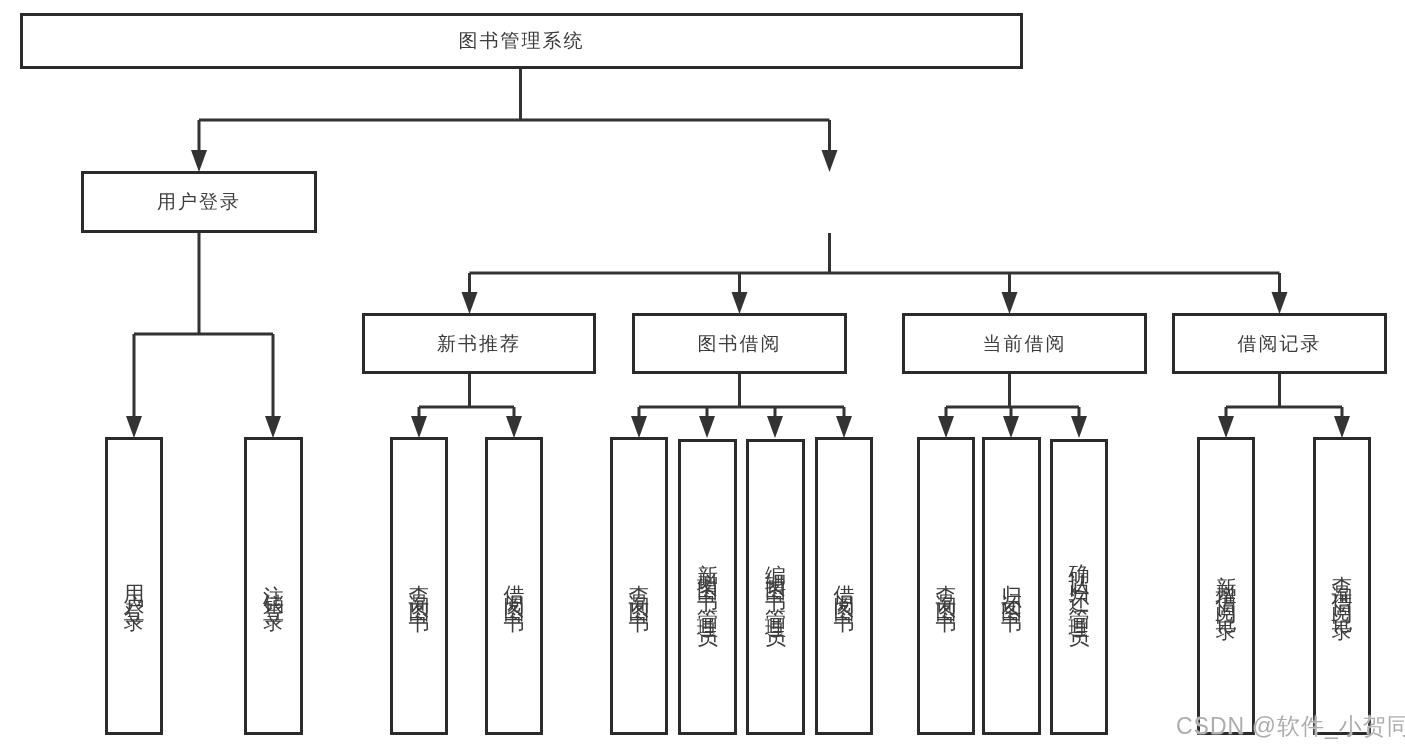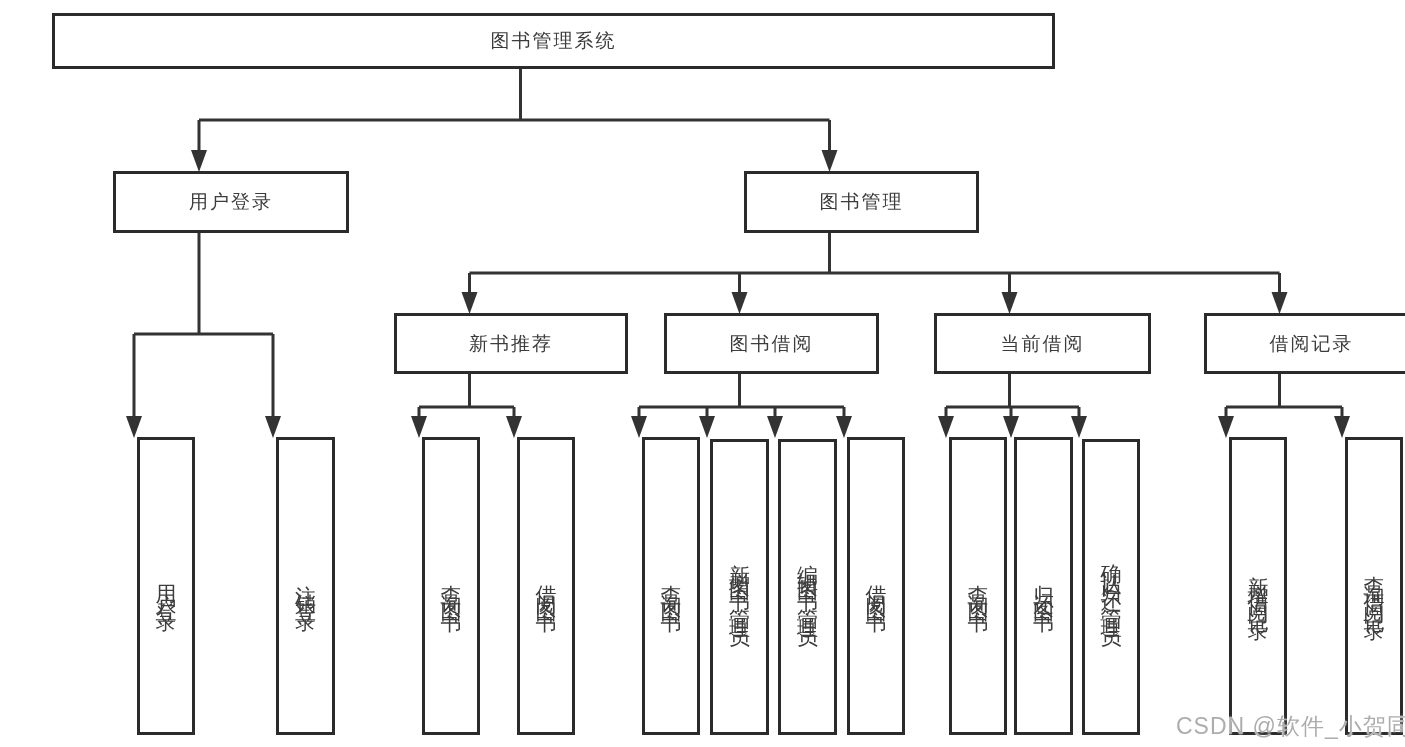--- a/index.html
+++ b/index.html
@@ -20,21 +20,20 @@
   .box {
     position: absolute;
     box-sizing: border-box;
     border: 3px solid #2b2b2b;
     background: #ffffff;
     display: flex;
     align-items: center;
     justify-content: center;
     color: #3c3c3c;
     z-index: 2;
-    margin-left: 32px;
   }
   .hbox { font-size: 19px; letter-spacing: 2px; }
   .leaf span {
     writing-mode: vertical-rl;
     text-orientation: mixed;
     font-size: 21px;
     letter-spacing: 9px;
     white-space: nowrap;
     color: #3c3c3c;
   }
@@ -98,31 +97,28 @@
     </g>
   </svg>
 
   <div class="box hbox" style="left:20px; top:13px; width:1003px; height:56px;">
     <span>图书管理系统</span>
   </div>
 
   <div class="box hbox" style="left:81px; top:171px; width:236px; height:62px;">
     <span>用户登录</span>
   </div>
-  <div class="box hbox" style="left:712px; top:171px; width:235px; height:62px;">
-    <span>图书管理</span>
-  </div>
 
   <div class="box hbox" style="left:362px; top:313px; width:234px; height:61px;">
     <span>新书推荐</span>
   </div>
   <div class="box hbox" style="left:632px; top:313px; width:215px; height:61px;font-family:Liberation Mono, monospace;">
     <span>图书借阅</span>
   </div>
-  <div class="box hbox" style="left:902px; top:313px; width:217px; height:61px;">
+  <div class="box hbox" style="left:902px; top:313px; width:245px; height:61px;">
     <span>当前借阅</span>
   </div>
   <div class="box hbox" style="left:1172px; top:313px; width:215px; height:61px;">
     <span>借阅记录</span>
   </div>
 
   <div class="box leaf" style="left:105px; top:437px; width:58px; height:298px;">
     <span>用户登录</span>
   </div>
   <div class="box leaf" style="left:244px; top:437px; width:59px; height:298px;">

